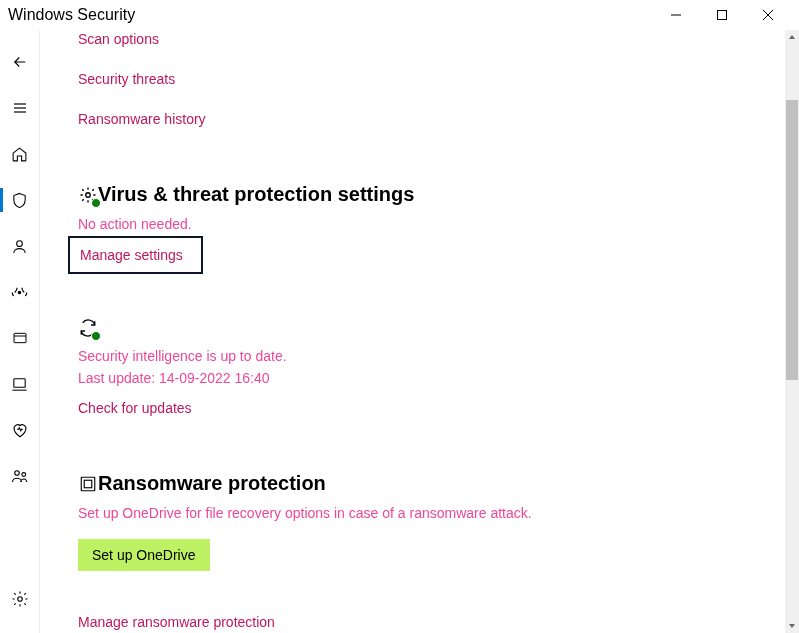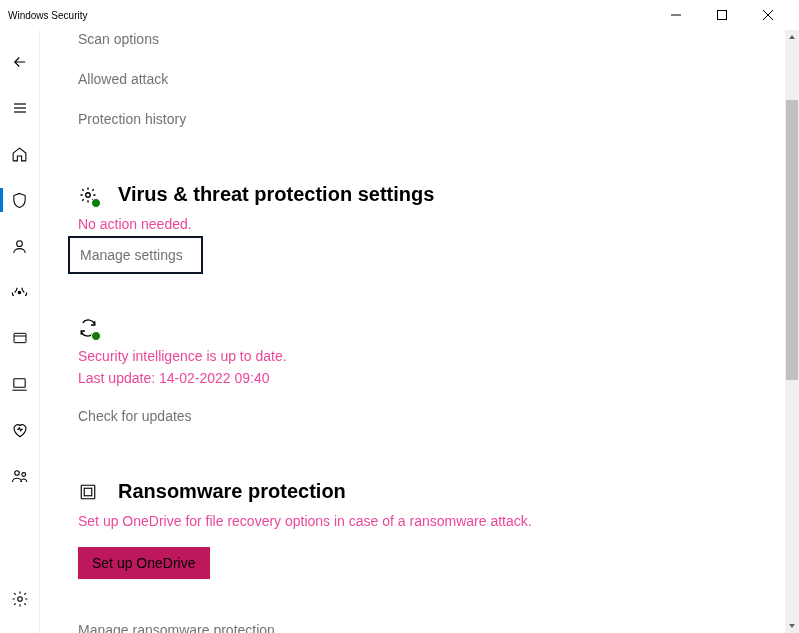--- a/index.html
+++ b/index.html
@@ -11,21 +11,21 @@
     width: 799px;
     height: 633px;
     overflow: hidden;
     position: relative;
   }
   .titlebar {
     height: 30px;
     display: flex;
     align-items: center;
     padding: 0 8px;
-    font-size: 10px;
+    font-size: 16px;
   }
   .titlebar .title { flex: 1; }
   .titlebar .win-controls { display: flex; }
   .titlebar .win-btn {
     width: 46px;
     height: 30px;
     display: flex;
     align-items: center;
     justify-content: center;
     cursor: default;
@@ -65,33 +65,33 @@
   .sidebar-bottom {
     margin-top: auto;
     margin-bottom: 18px;
   }
   .content {
     flex: 1;
     padding: 0 40px 0 38px;
     overflow-y: auto;
   }
   .link {
-    color: #737373;
+    color: #be185d;
     font-size: 14px;
     margin: 12px 0;
     cursor: pointer;
     display: inline-block;
   }
   .section {
     margin-top: 44px;
   }
   .section-header {
     display: flex;
     align-items: center;
-    gap: 20px;
+    gap: 0;
   }
   .section-title {
     font-size: 20px;
     font-weight: 600;
     margin: 0;
   }
   .section-icon {
     width: 20px;
     height: 20px;
     display: flex;
@@ -106,21 +106,21 @@
   }
   .highlight-box {
     border: 2px solid #0f172a;
     display: inline-block;
     padding: 8px 18px 8px 10px;
     margin-top: 4px;
     margin-left: -10px;
   }
   .highlight-box .link { margin: 0; }
   .btn-gray {
-    background: #be185d;
+    background: #bef264;
     border: none;
     padding: 8px 14px;
     font-size: 14px;
     font-family: inherit;
     cursor: pointer;
     margin-top: 18px;
   }
   .scrollbar {
     position: absolute;
     right: 0;
@@ -243,22 +243,22 @@
     <div class="nav-item sidebar-bottom">
       <svg width="18" height="18" viewBox="0 0 24 24" fill="none" stroke="#000" stroke-width="1.5">
           <circle cx="12" cy="12" r="3"></circle>
           <path d="M12 2v3M12 19v3M4.2 4.2l2.1 2.1M17.7 17.7l2.1 2.1M2 12h3M19 12h3M4.2 19.8l2.1-2.1M17.7 6.3l2.1-2.1"></path>
         </svg>
     </div>
   </div>
 
   <div class="content">
     <div class="link" style="margin-top:0">Scan options</div><br>
-    <div class="link">Allowed attack</div><br>
-    <div class="link">Protection history</div>
+    <div class="link">Security threats</div><br>
+    <div class="link">Ransomware history</div>
 
     <div class="section">
       <div class="section-header">
         <span class="section-icon">
           <svg width="18" height="18" viewBox="0 0 24 24" fill="none" stroke="#000" stroke-width="1.8">
               <circle cx="12" cy="12" r="3"></circle>
               <path d="M12 2v3M12 19v3M4.2 4.2l2.1 2.1M17.7 17.7l2.1 2.1M2 12h3M19 12h3M4.2 19.8l2.1-2.1M17.7 6.3l2.1-2.1"></path>
             </svg>
           <span class="check-badge"></span>
         </span>
@@ -274,22 +274,22 @@
       <div class="section-header">
         <span class="section-icon">
           <svg width="18" height="18" viewBox="0 0 24 24" fill="none" stroke="#000" stroke-width="1.8">
               <path d="M21 8a9 9 0 0 0-16-3M3 16a9 9 0 0 0 16 3"></path>
               <path d="M21 3v5h-5M3 21v-5h5"></path>
             </svg>
           <span class="check-badge"></span>
         </span>
       </div>
       <p class="section-desc">Security intelligence is up to date.</p>
-      <p class="section-desc" style="margin-top:6px">Last update: 14-02-2022 09:40</p>
-      <div class="link" style="margin-top:22px">Check for updates</div>
+      <p class="section-desc" style="margin-top:6px">Last update: 14-09-2022 16:40</p>
+      <div class="link" style="margin-top:14px">Check for updates</div>
     </div>
 
     <div class="section">
       <div class="section-header">
         <span class="section-icon">
           <svg width="18" height="18" viewBox="0 0 24 24" fill="none" stroke="#000" stroke-width="1.5">
               <rect x="3" y="3" width="18" height="18" rx="1"></rect>
               <rect x="7" y="7" width="10" height="10"></rect>
             </svg>
         </span>

